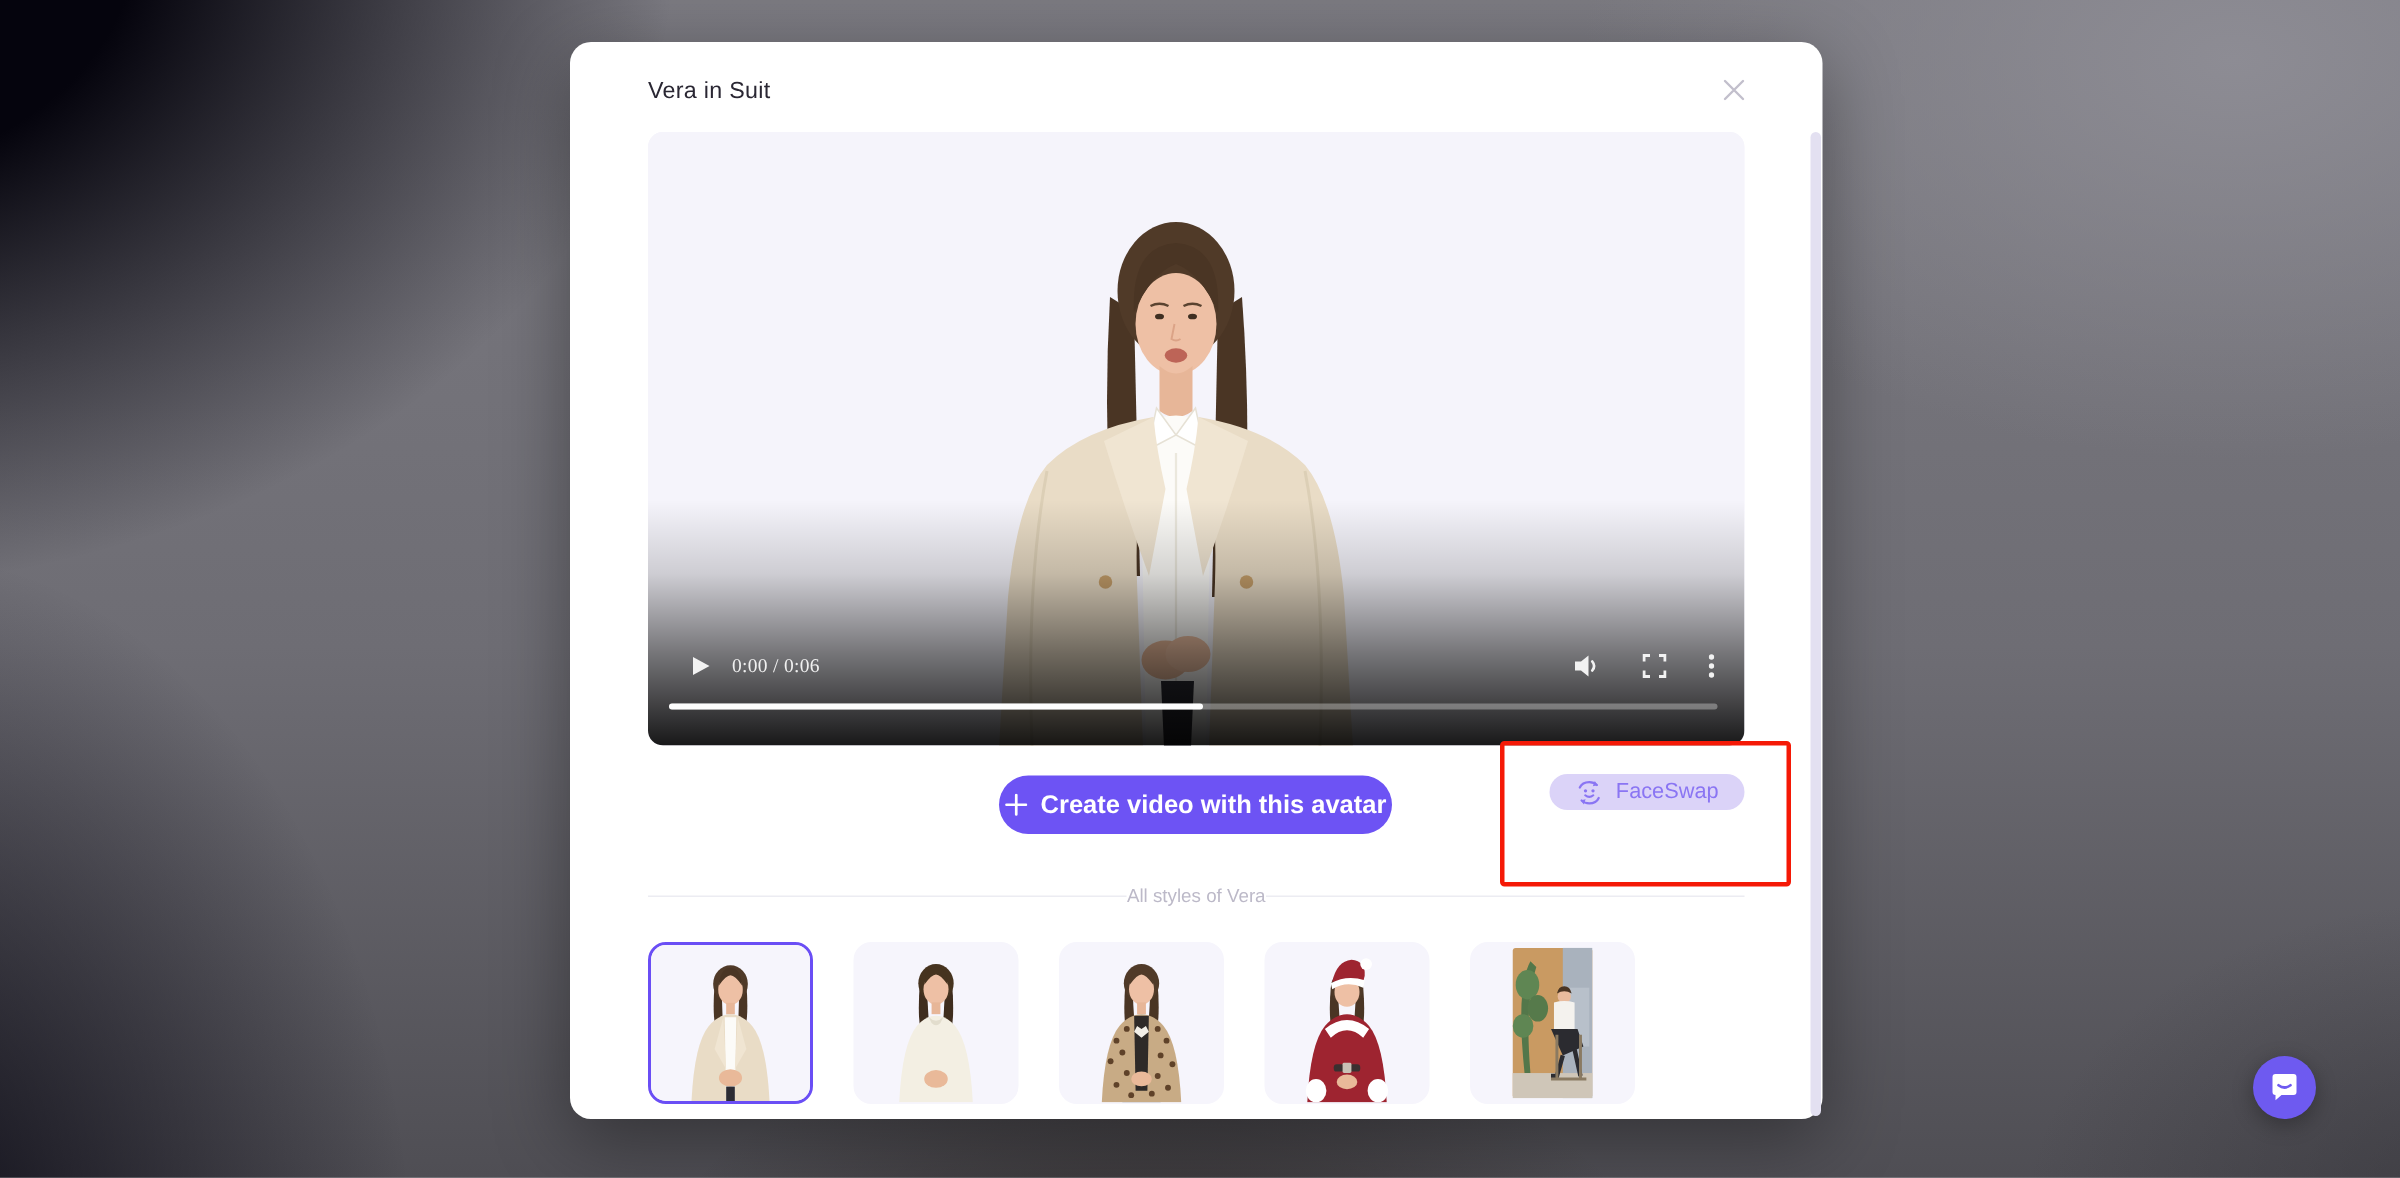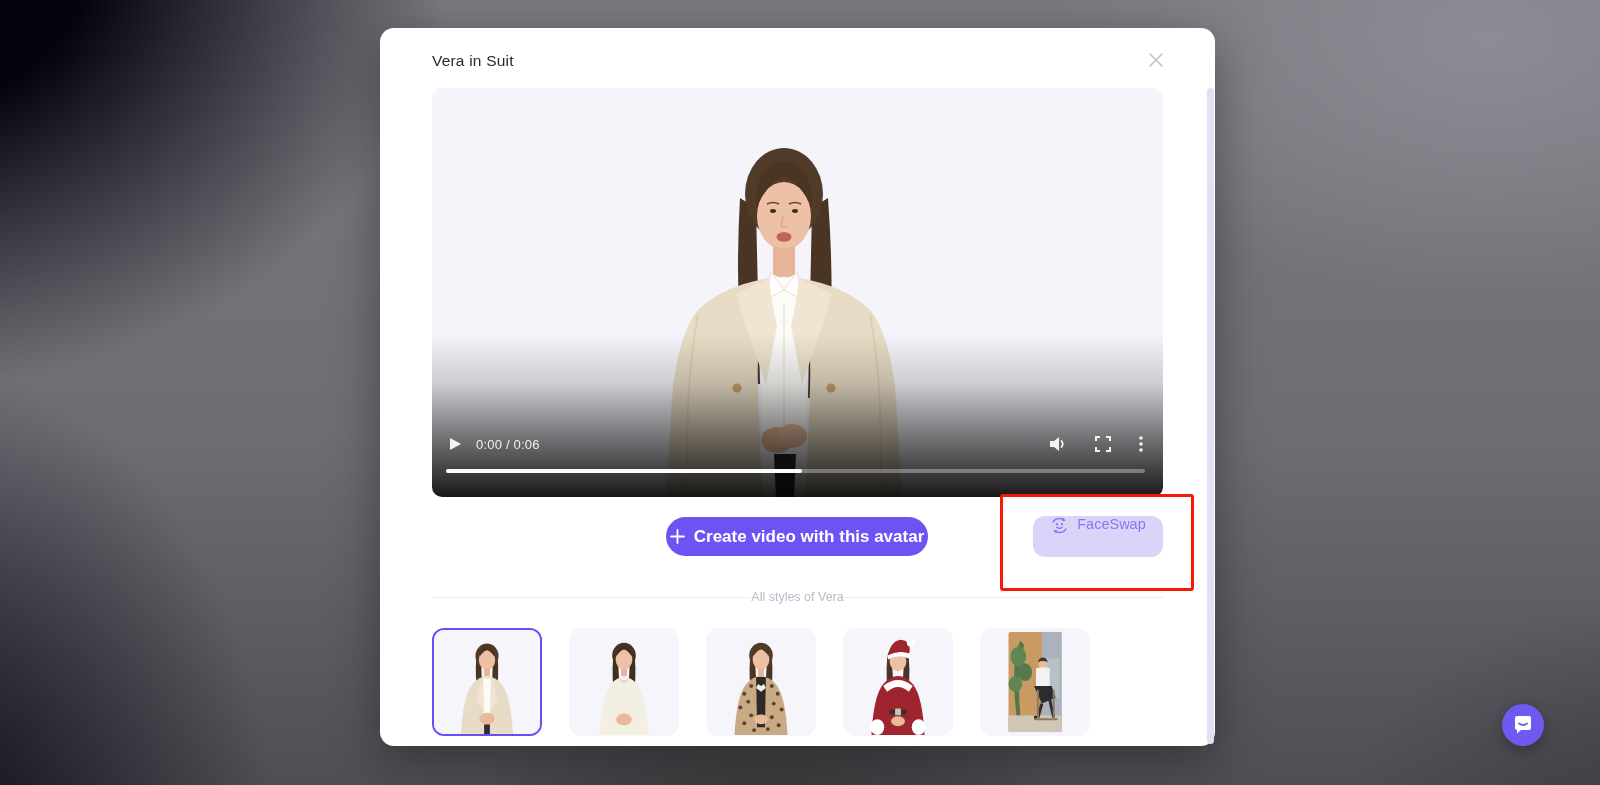--- a/index.html
+++ b/index.html
@@ -41,44 +41,44 @@
     border-radius:10px; overflow:hidden; background:#f5f4fb;
   }
   .video svg.frame { position:absolute; inset:0; display:block; }
   .vgrad {
     position:absolute; inset:0;
     background:linear-gradient(to bottom, rgba(0,0,0,0) 60%, rgba(0,0,0,.16) 72%,
                rgba(0,0,0,.52) 85%, rgba(0,0,0,.90) 100%);
   }
   .vcontrols {
     position:absolute; left:0; right:0; bottom:38px; height:30px;
-    display:flex; align-items:center; padding:0 20px 0 16px; color:#f2f2f2;
+    display:flex; align-items:center; padding:0 20px 0 28px; color:#f2f2f2;font-family:Liberation Serif, serif;
   }
   .vbtn { background:none; border:none; cursor:pointer; color:#f2f2f2;
           display:flex; align-items:center; justify-content:center; padding:0; }
   .vtime { font-size:13px; color:#f0f0f0; margin-left:14px; letter-spacing:.2px; }
   .vspacer { flex:1; }
   .vcontrols .vbtn + .vbtn { margin-left:28px; }
   .vseek { position:absolute; left:14px; right:18px; bottom:24px; height:4px; cursor:pointer; }
   .vtrack { position:absolute; inset:0; background:rgba(255,255,255,.32); border-radius:2px; }
   .vfill  { position:absolute; left:0; top:0; bottom:0; width:51%;
             background:#fdfdfd; border-radius:2px; }
 
   
   .create-btn {
     position:absolute; left:286px; top:489px; width:262px; height:39px;
     border:none; border-radius:20px; background:#6d53f4; color:#ffffff;
     font-family:"Liberation Sans",sans-serif; font-size:17px; font-weight:700;
     display:flex; align-items:center; justify-content:center; gap:9px; cursor:pointer;
   }
   .faceswap-btn {
-    position:absolute; left:653px; top:488px; width:130px; height:41px;
+    position:absolute; left:653px; top:488px; width:130px; height:24px;
     border:none; border-radius:12px; background:#dbd3f8; color:#8a75f3;
     font-family:"Liberation Sans",sans-serif; font-size:14.5px; font-weight:500;
-    display:flex; align-items:flex-start; justify-content:center; gap:8px; cursor:pointer;
+    display:flex; align-items:center; justify-content:center; gap:8px; cursor:pointer;
   }
 
   
   .red-box {
     position:absolute; left:620px; top:466px; width:194px; height:97px;
     border:3px solid #f51906; border-radius:3px; pointer-events:none; z-index:5;
   }
 
   
   .divider {

